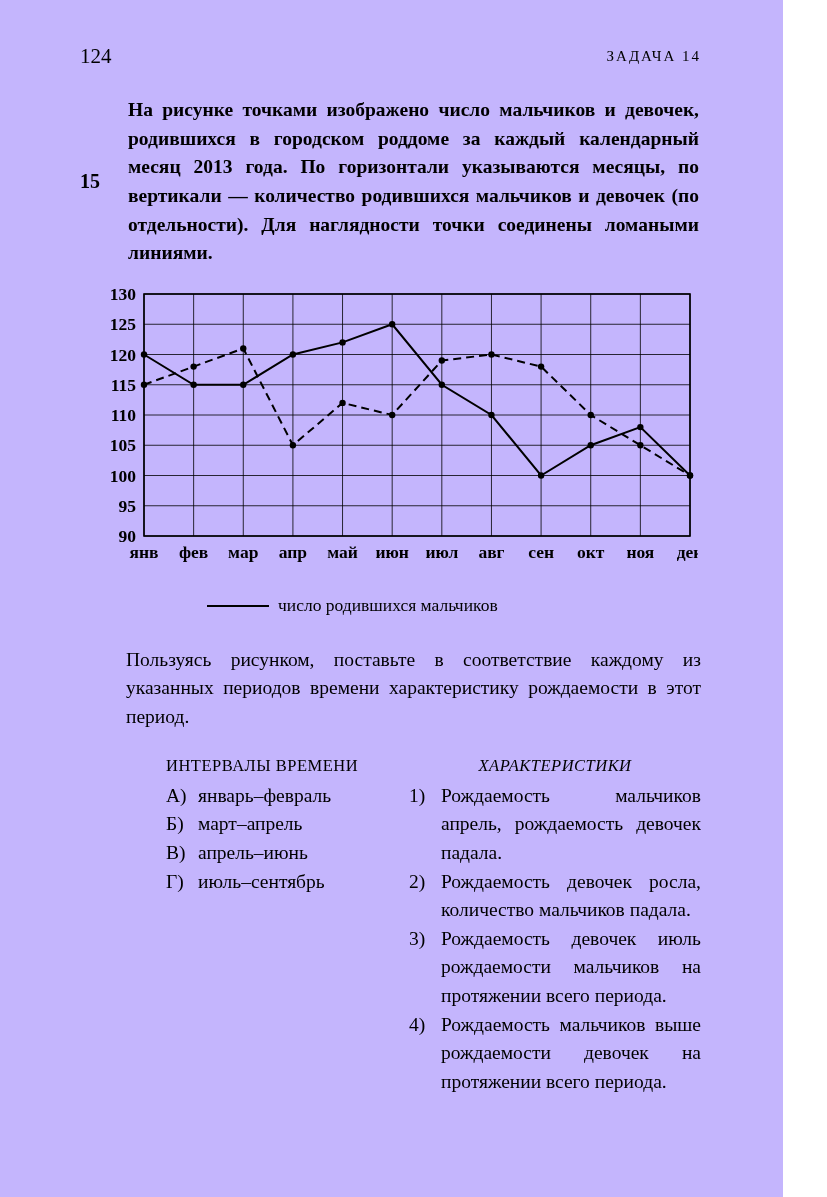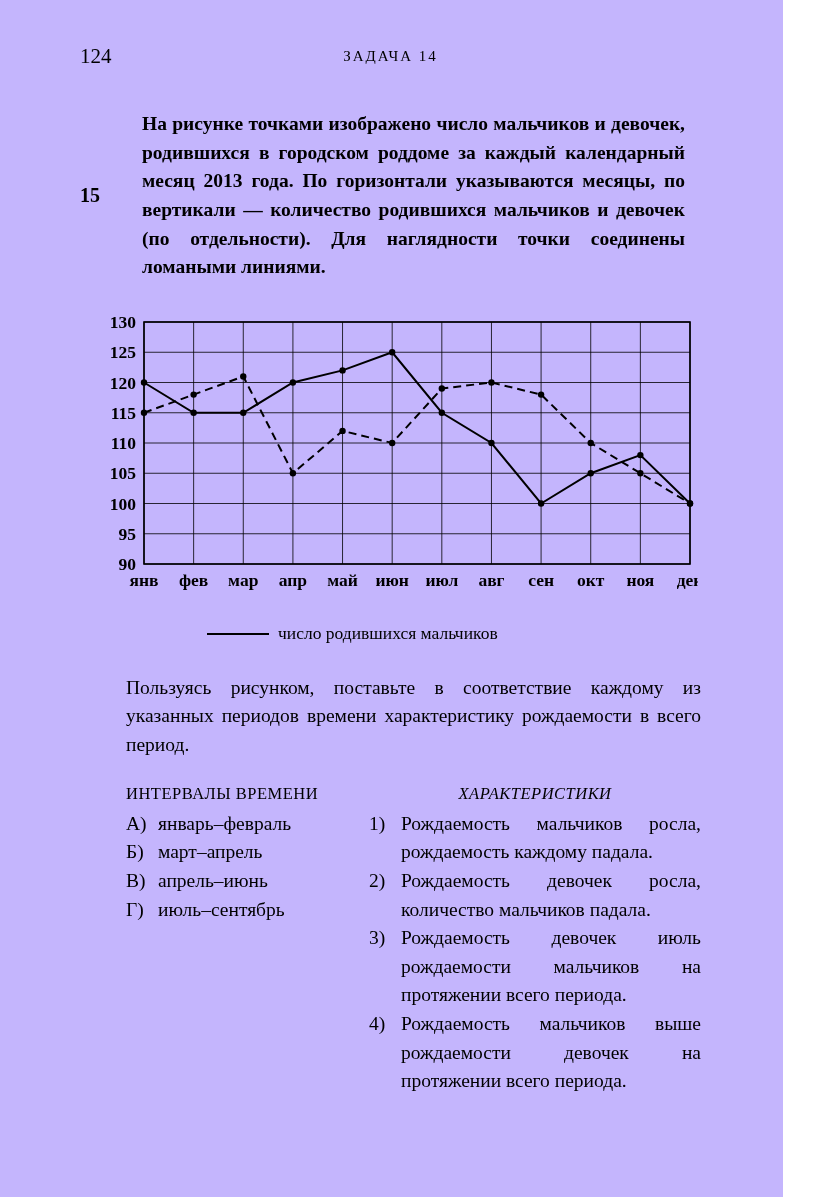--- a/index.html
+++ b/index.html
@@ -2,45 +2,45 @@
 <html lang="ru"><head>
 <meta charset="utf-8">
 <style>
   html,body{margin:0;padding:0;background:#ffffff;color:#000;}
   body{font-family:"Liberation Serif", serif;}
   .page{width:783px;min-height:1197px;box-sizing:border-box;background:#c4b5fd;
         padding:44px 82px 40px 80px;position:relative;}
   
   .page-header{position:relative;height:30px;margin-bottom:20px;}
   .page-number{position:absolute;left:0;top:0;font-size:21px;}
-  .running-head{display:block;text-align:center;font-size:15px;letter-spacing:2px;padding-top:4px;}
+  .running-head{display:block;text-align:right;font-size:15px;letter-spacing:2px;padding-top:4px;}
   
   .problem-row{display:flex;align-items:center;}
   .problem-number{width:46px;flex:0 0 46px;font-weight:bold;font-size:20px;line-height:1.45;}
-  .statement{flex:1;margin:16px;font-weight:bold;font-size:19.5px;line-height:1.47;text-align:justify;}
+  .statement{flex:1;margin:2px;font-weight:bold;font-size:19.5px;line-height:1.47;text-align:justify;}
   
   .chart-figure{margin:16px 0 6px 14px;}
   #chart-svg{display:block;}
   .grid{stroke:#000;stroke-width:0.8;}
   .plot-border{fill:none;stroke:#000;stroke-width:1.6;}
   text.tick{fill:#000;font-family:"Liberation Serif",serif;font-size:17.5px;font-weight:bold;}
   .series{fill:none;stroke:#000;stroke-width:2;}
   .series.dashed{stroke-dasharray:8 5;}
   .pt{fill:#000;stroke:none;}
   .legend{margin:10px 0 0 112px;}
   .legend-row{display:flex;align-items:center;gap:8px;line-height:1.35;}
   .legend-row svg{flex:0 0 auto;}
   .legend-row line{stroke:#000;stroke-width:2.2;}
   .legend-row line.dashed{stroke-dasharray:8 5;}
   .legend-label{font-size:17.5px;}
   
   .question{margin:28px 0 0 46px;font-size:19.5px;line-height:1.47;text-align:justify;}
   
   .matching{display:flex;margin:24px 0 0 46px;}
-  .col-left{flex:0 0 243px;}
+  .col-left{flex:0 0 243px;margin-left:40px;}
   .col-right{flex:1;}
   .col-header{font-size:16.5px;letter-spacing:0.5px;margin-bottom:6px;}
   .col-right .col-header{text-align:center;font-style:italic;}
   .interval-item,.char-item{display:flex;font-size:19.5px;line-height:1.47;}
   .item-label{flex:0 0 32px;}
   .item-text{flex:1;}
   .char-item .item-text{text-align:justify;}
 </style>
 </head>
 <body>
@@ -134,21 +134,21 @@
       <div class="legend" id="legend">
           <div class="legend-row">
             <svg width="64" height="12">
               <line x1="1" y1="6" x2="63" y2="6" class="solid"></line>
             </svg>
             <span class="legend-label">число родившихся мальчиков</span>
           </div>
         </div>
     </figure>
 
-    <p class="question">Пользуясь рисунком, поставьте в соответствие каждому из указанных периодов времени характеристику рождаемости в всего период.</p>
+    <p class="question">Пользуясь рисунком, поставьте в соответствие каждому из указанных периодов времени характеристику рождаемости в этот период.</p>
 
     <div class="matching">
       <div class="col-left">
         <div class="col-header">ИНТЕРВАЛЫ ВРЕМЕНИ</div>
         <div id="intervals-list">
             <div class="interval-item">
               <span class="item-label">А)</span>
               <span class="item-text">январь–февраль</span>
             </div>
             <div class="interval-item">
@@ -163,21 +163,21 @@
               <span class="item-label">Г)</span>
               <span class="item-text">июль–сентябрь</span>
             </div>
           </div>
       </div>
       <div class="col-right">
         <div class="col-header">ХАРАКТЕРИСТИКИ</div>
         <div id="characteristics-list">
             <div class="char-item">
               <span class="item-label">1)</span>
-              <span class="item-text">Рождаемость мальчиков росла, рождаемость каждому падала.</span>
+              <span class="item-text">Рождаемость мальчиков апрель, рождаемость девочек падала.</span>
             </div>
             <div class="char-item">
               <span class="item-label">2)</span>
               <span class="item-text">Рождаемость девочек росла, количество мальчиков падала.</span>
             </div>
             <div class="char-item">
               <span class="item-label">3)</span>
               <span class="item-text">Рождаемость девочек июль рождаемости мальчиков на протяжении всего периода.</span>
             </div>
             <div class="char-item">

